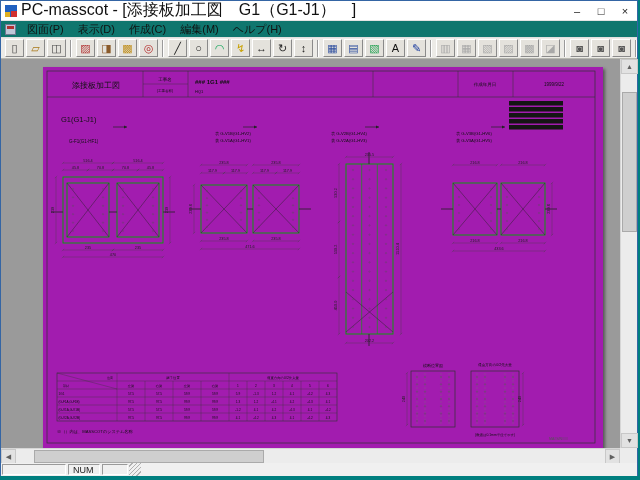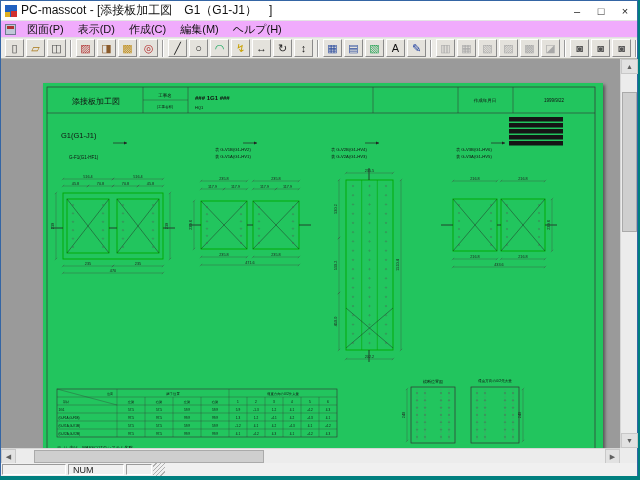--- a/index.html
+++ b/index.html
@@ -2,33 +2,33 @@
 <html><head>
 <meta charset="utf-8">
 <style>
   *{box-sizing:border-box;margin:0;padding:0}
   html,body{width:640px;height:480px;overflow:hidden;background:#007f7f;font-family:"Liberation Sans",sans-serif}
   .window{position:absolute;left:0;top:0;width:638px;height:476px;background:#f0f0f0;border:1px solid #3465a4}
   .titlebar{height:20px;background:#ffffff;display:flex;align-items:center;border-bottom:1px solid #e4e4e4}
   .app-icon{width:12px;height:12px;margin:0 4px 0 4px;background:#2060c0;position:relative;flex:none}
   .app-icon:after{content:"";position:absolute;right:0;bottom:0;width:6px;height:6px;background:#d03030}
   .app-icon:before{content:"";position:absolute;left:0;bottom:0;width:5px;height:5px;background:#e0b020}
-  .title-text{font-size:12px;color:#111;white-space:nowrap;flex:1 1 auto;overflow:hidden}
+  .title-text{font-size:16px;color:#111;white-space:nowrap;flex:1 1 auto;overflow:hidden}
   .capbtns{display:flex;flex:none}
   .capbtn{width:24px;height:19px;display:flex;align-items:center;justify-content:center;font-size:11px;color:#222}
-  .menubar{height:17px;background:#f0abfc;display:flex;align-items:center;font-size:11px;border-bottom:1px solid #e0e0e0}
+  .menubar{height:17px;background:#0f766e;display:flex;align-items:center;font-size:11px;border-bottom:1px solid #e0e0e0}
   .child-icon{width:11px;height:11px;margin:0 4px;background:#c0c8d8;border:1px solid #707890;flex:none;position:relative}
   .child-icon:after{content:"";position:absolute;left:1px;top:1px;width:7px;height:3px;background:#b03030}
   .menu-item{padding:1px 7px;color:#111;white-space:nowrap}
   .toolbar{height:21px;background:#ecebe7;display:flex;align-items:center;border-bottom:1px solid #b8b8b0;padding-left:3px}
   .tbtn{width:19px;height:18px;flex:none;border:1px solid;border-color:#ffffff #8a8a8a #8a8a8a #ffffff;background:#e4e2dc;margin:0 1px;display:flex;align-items:center;justify-content:center;font-size:11px;line-height:1;overflow:hidden}
   .tbtn.disabled{color:#a8a8a8 !important}
   .tsep{width:2px;height:17px;border-left:1px solid #9a9a9a;border-right:1px solid #ffffff;margin:0 3px;flex:none}
   .canvas{position:absolute;left:0;top:58px;width:619px;height:389px;background:#9a9a9a;overflow:hidden}
-  .sheet{position:absolute;left:42px;top:24px;width:560px;height:382px;background:#22c55e;box-shadow:2px 2px 3px rgba(0,0,0,.45)}
+  .sheet{position:absolute;left:42px;top:8px;width:560px;height:382px;background:#a21caf;box-shadow:2px 2px 3px rgba(0,0,0,.45)}
   .sheet svg{position:absolute;left:0;top:0;width:100%;height:100%;font-family:"Liberation Sans",sans-serif}
   .vscroll{position:absolute;left:619px;top:58px;width:17px;height:389px;background:#ececec;border-left:1px solid #d6d6d6;display:flex;flex-direction:column}
   .hscroll{position:absolute;left:0;top:447px;width:619px;height:15px;background:#ececec;border-top:1px solid #d6d6d6;display:flex}
   .scorner{position:absolute;left:619px;top:447px;width:17px;height:15px;background:#ececec}
   .sbtn{flex:none;display:flex;align-items:center;justify-content:center;font-size:7px;color:#606060;background:#e2e2e2;border:1px solid #c8c8c8}
   .vscroll .sbtn{width:17px;height:15px}
   .hscroll .sbtn{width:15px;height:15px}
   .vthumb{position:absolute;left:1px;top:18px;width:15px;height:140px;background:#cfcfcf;border:1px solid #aaaaaa}
   .hthumb{position:absolute;left:18px;top:1px;width:230px;height:13px;background:#cfcfcf;border:1px solid #aaaaaa}
   .vtrack,.htrack{position:relative;flex:1}
@@ -606,19 +606,19 @@
         <span class="hthumb"></span>
       </span>
     <span class="sbtn">▶</span>
   </div>
 
   <div class="scorner"></div>
 
   <div class="statusbar">
     <span id="status-panels" style="display:flex">
         <span class="spanel" style="width: 64px;"></span>
-        <span class="spanel" style="width: 56px;">NUM</span>
+        <span class="spanel" style="width: 32px;">NUM</span>
         <span class="spanel" style="width: 26px;"></span>
       </span>
     <span class="grip"></span>
   </div>
 
 </div>
 
 </body></html>

